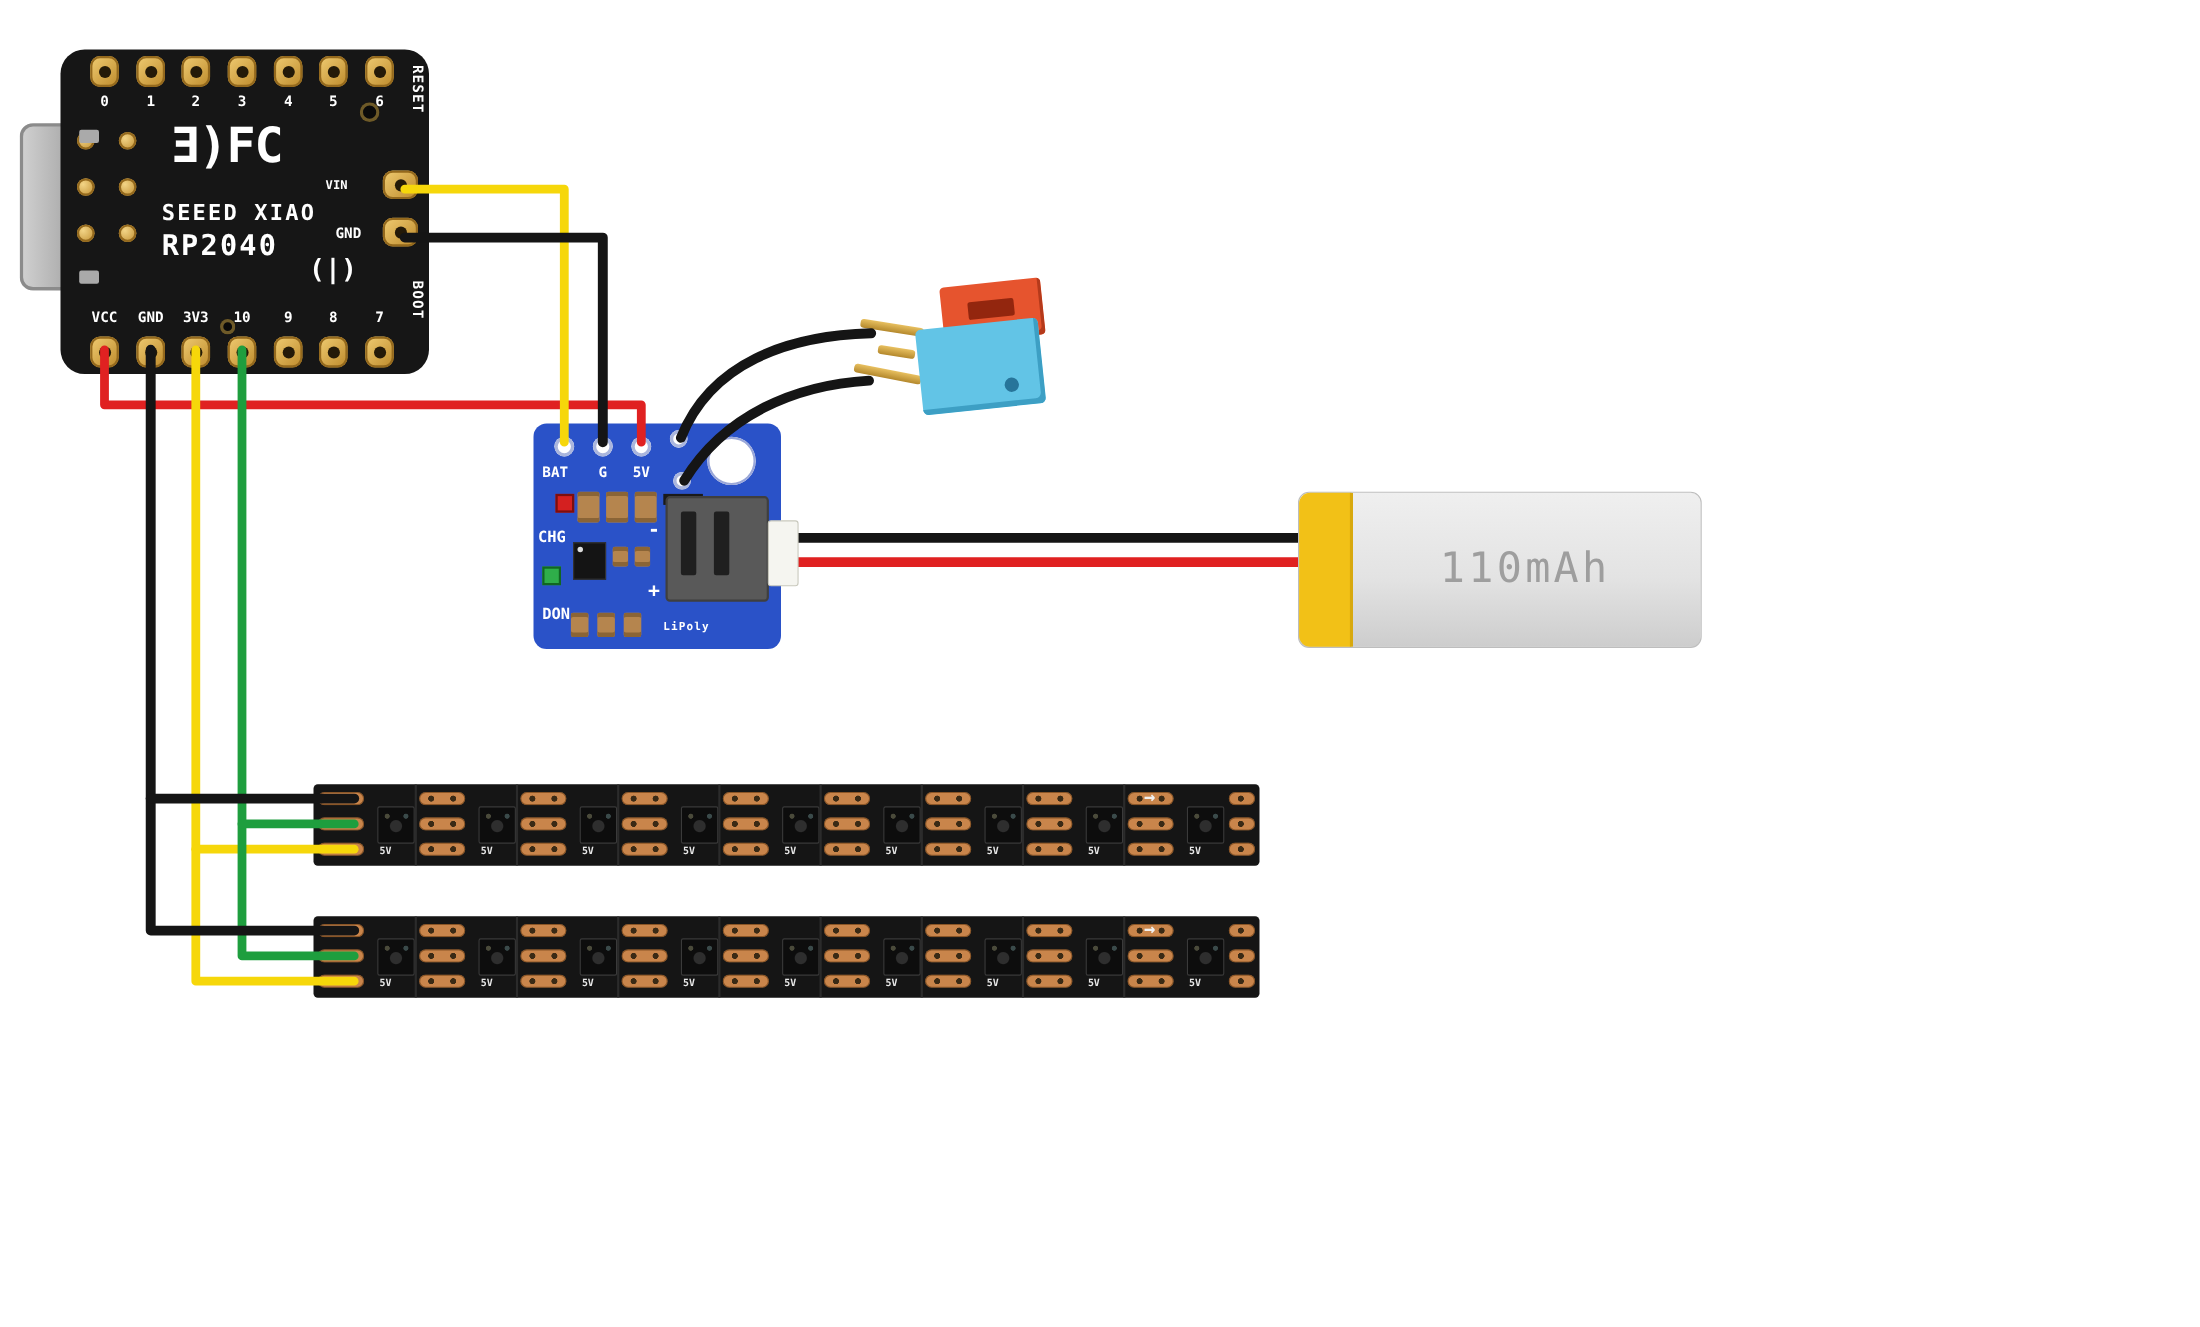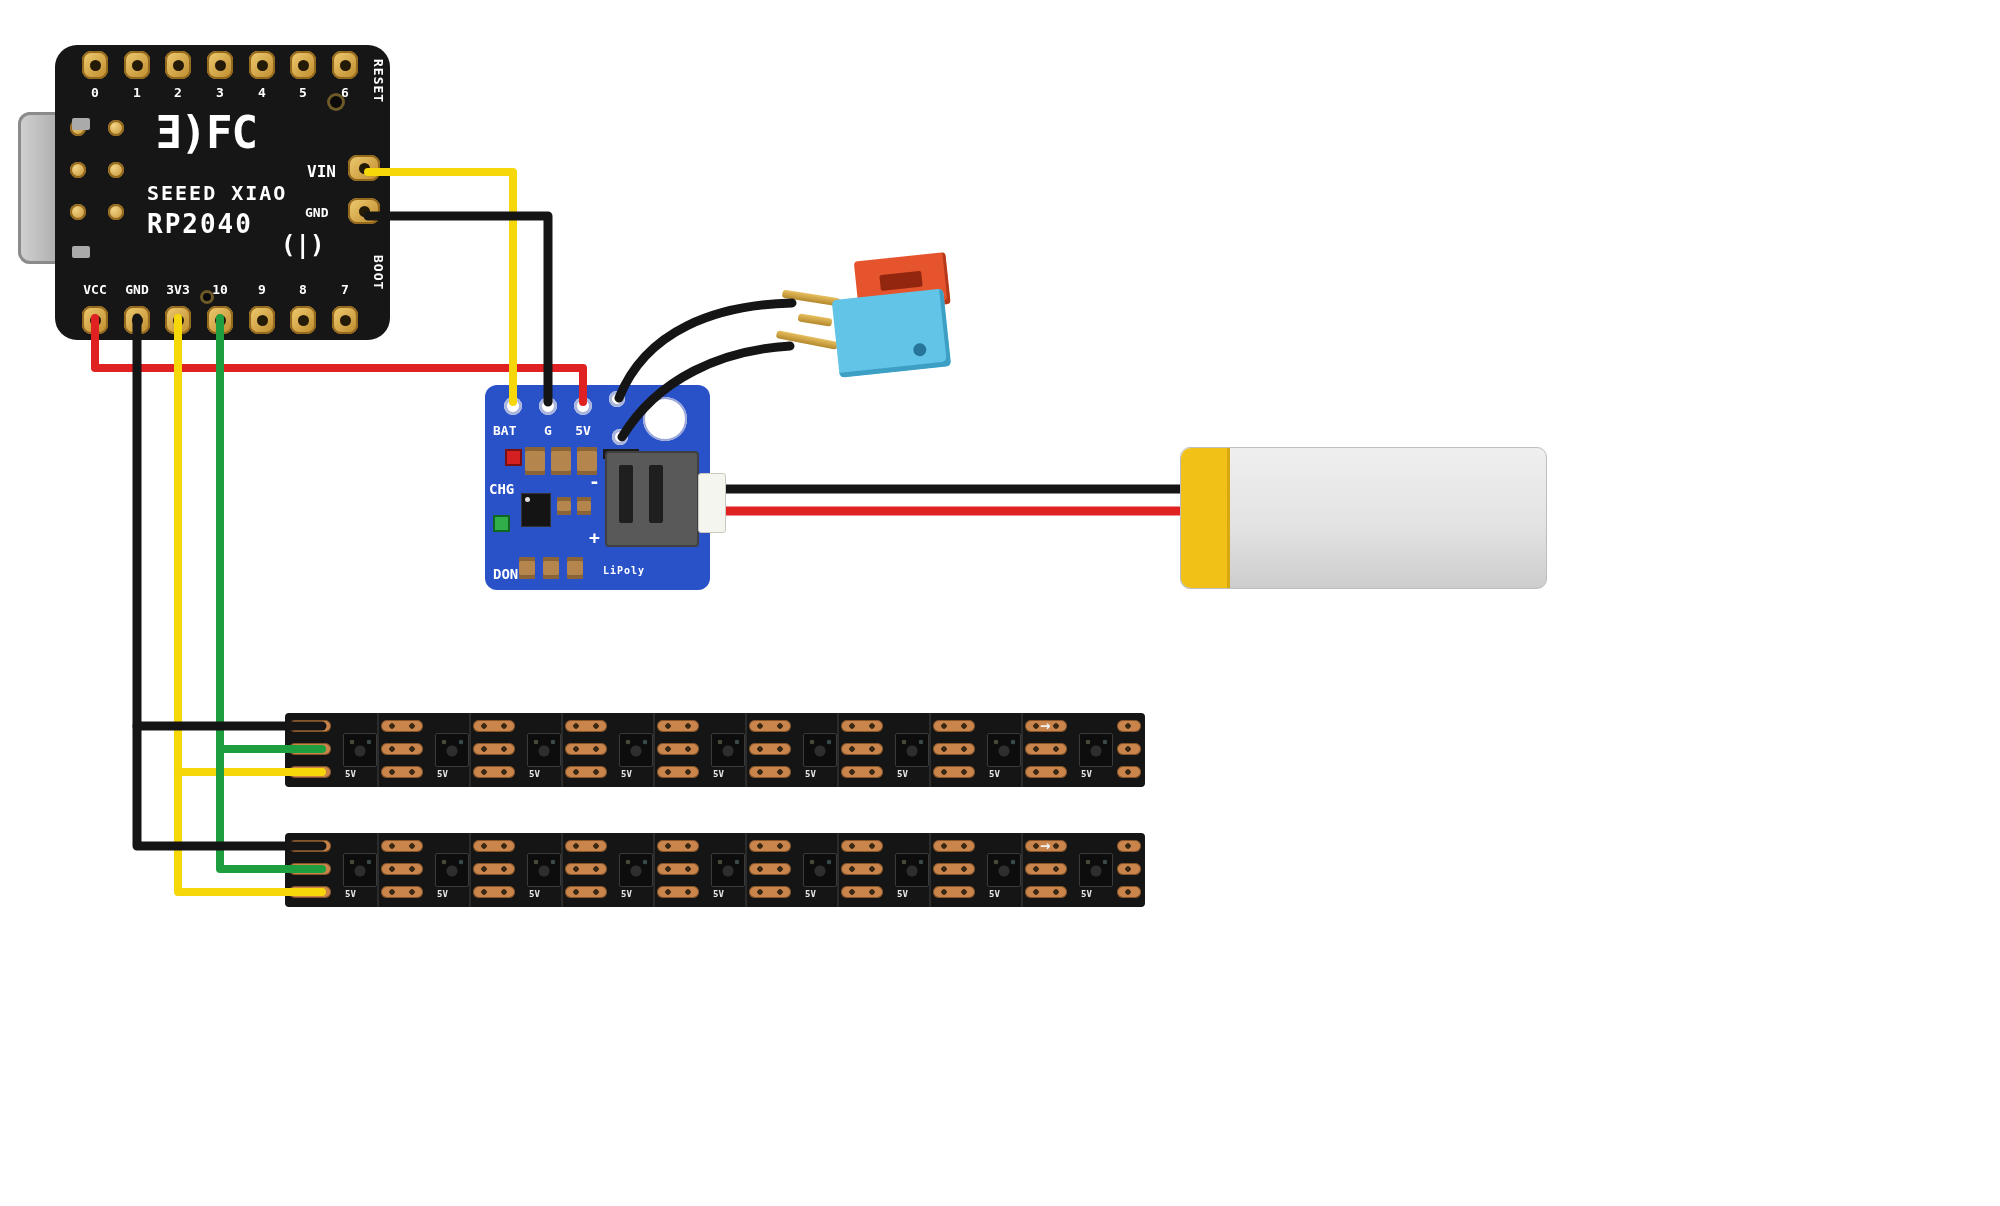--- a/index.html
+++ b/index.html
@@ -94,21 +94,21 @@
     <div class="lbl" style="left:92px;top:136px;font-size:20px;letter-spacing:2px;">SEEED XIAO</div>
     <div class="lbl" style="left:92px;top:164px;font-size:26px;letter-spacing:2px;">RP2040</div>
     <div class="lbl" style="left:226px;top:186px;font-size:24px;">(|)</div>
 
     <div class="screw" style="left:272px;top:48px;width:18px;height:18px;"></div>
     <div class="screw" style="left:145px;top:245px;width:14px;height:14px;"></div>
 
     <div class="lbl vert" style="left:316px;top:14px;font-size:13px;">RESET</div>
     <div class="lbl vert" style="left:316px;top:210px;font-size:13px;">BOOT</div>
 
-    <div class="lbl" style="left:252px;top:117px;font-size:16px;">VIN</div>
+    <div class="lbl" style="left:241px;top:117px;font-size:11px;">VIN</div>
     <div class="lbl" style="left:250px;top:160px;font-size:13px;">GND</div>
     <div class="xpin xpin-side" style="left:293px;top:110px;">
       <div class="xpin-hole"></div>
       </div>
     <div class="xpin xpin-side" style="left:293px;top:153px;">
       <div class="xpin-hole"></div>
       </div>
   <div class="xpin" style="left: 27px; top: 6px;">
         <div class="xpin-hole"></div>
       </div>
@@ -183,21 +183,21 @@
     <div class="smd" style="left:66px;top:62px;width:20px;height:28px;"></div>
     <div class="smd" style="left:92px;top:62px;width:20px;height:28px;"></div>
     <div class="abs" style="left:118px;top:64px;width:36px;height:10px;background:#1a1a1a;"></div>
     <div class="abs" style="left:20px;top:64px;width:13px;height:13px;background:#d42020;border:2px solid #7a0f0f;"></div>
     <div class="lbl" style="left:4px;top:96px;font-size:14px;">CHG</div>
     <div class="abs" style="left:36px;top:108px;width:28px;height:32px;background:#141414;border:1px solid #333;"></div>
     <div class="abs" style="left:40px;top:112px;width:5px;height:5px;border-radius:50%;background:#ddd;"></div>
     <div class="smd" style="left:72px;top:112px;width:14px;height:18px;"></div>
     <div class="smd" style="left:92px;top:112px;width:14px;height:18px;"></div>
     <div class="abs" style="left:8px;top:130px;width:13px;height:13px;background:#2fae4a;border:2px solid #116622;"></div>
-    <div class="lbl" style="left:8px;top:166px;font-size:14px;margin-top:15px;">DON</div>
+    <div class="lbl" style="left:8px;top:166px;font-size:14px;">DON</div>
     <div class="smd" style="left:34px;top:172px;width:16px;height:22px;"></div>
     <div class="smd" style="left:58px;top:172px;width:16px;height:22px;"></div>
     <div class="smd" style="left:82px;top:172px;width:16px;height:22px;"></div>
 
     <div class="lbl" style="left:104px;top:86px;font-size:18px;">-</div>
     <div class="lbl" style="left:104px;top:142px;font-size:18px;">+</div>
 
     <div id="jst-box" class="abs">
       <div class="jst-slot" style="left:12px;top:12px;"></div>
       <div class="jst-slot" style="left:42px;top:12px;"></div>
@@ -213,20 +213,21 @@
   <div id="switch" class="abs">
     <div id="sw-actuator">
       <div id="sw-slot"></div>
     </div>
     <div id="sw-body"></div>
     <div id="sw-hole"></div>
   </div>
 
   <div id="battery" class="abs">
     <div id="battery-cap"></div>
+    <div id="battery-label">110mAh</div>
   </div>
 
   <div id="strips" class="abs" style="left:0;top:0;width:2000px;height:1206px;">
       <div class="strip" style="left: 285px; top: 713px;">
         <div class="pad" style="left: 4px; top: 7px;"></div>
         <div class="pad" style="left: 4px; top: 30px;"></div>
         <div class="pad" style="left: 4px; top: 53px;"></div>
         <div class="led" style="left: 58px; top: 20px;"></div>
         <div class="pad5v" style="left: 60px; top: 56px;">5V</div>
         <div class="cut" style="left: 92px;"></div>

